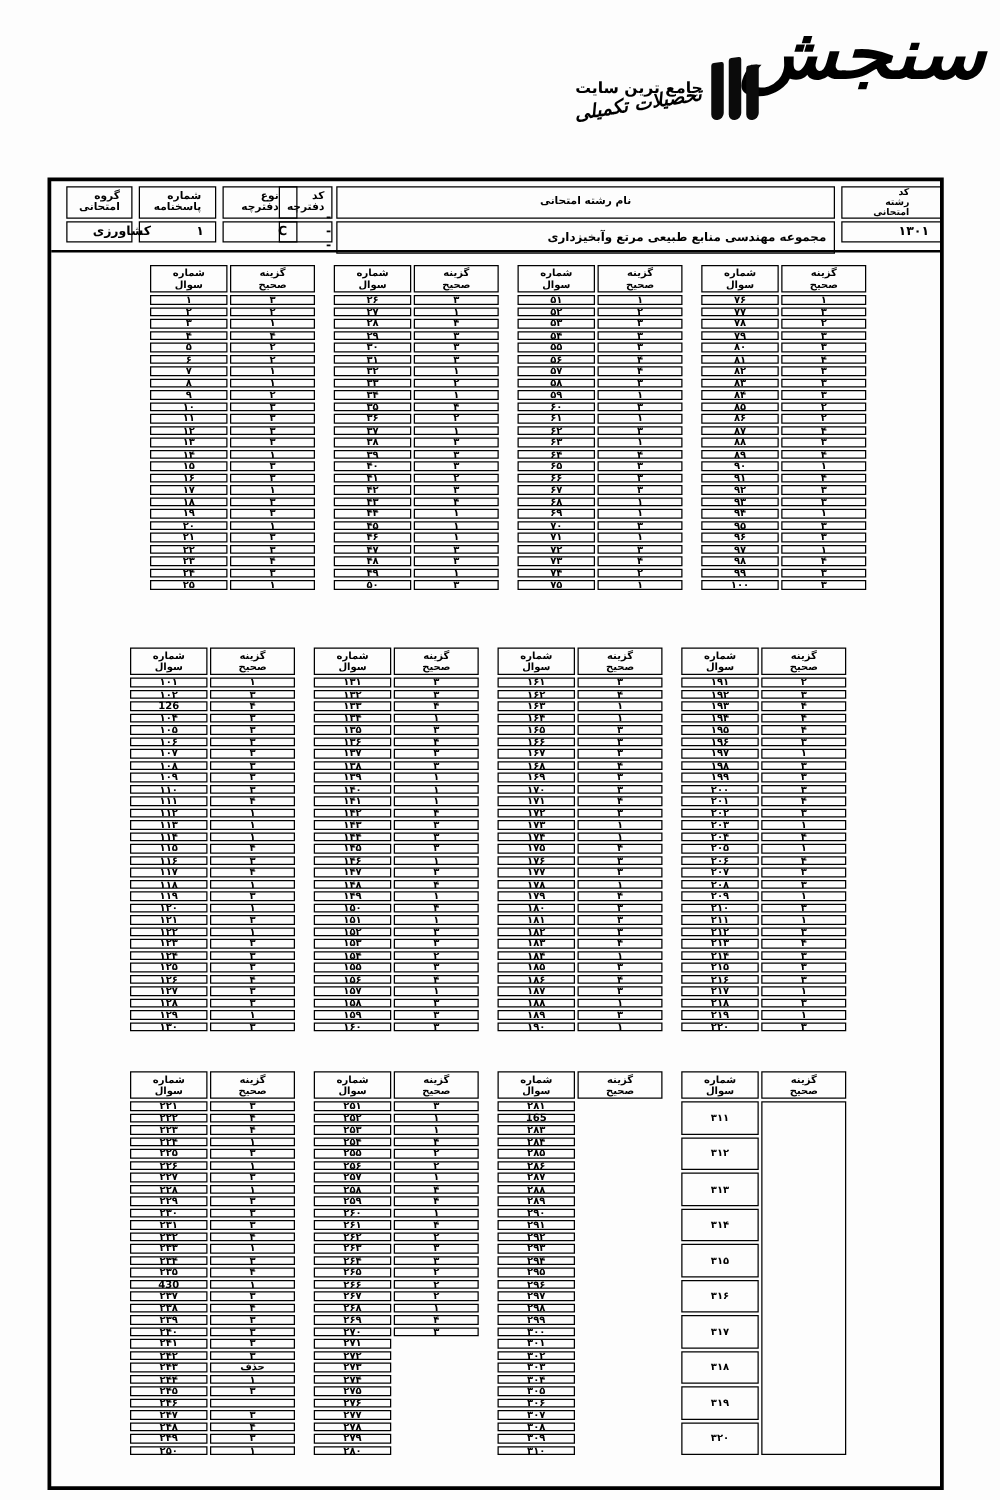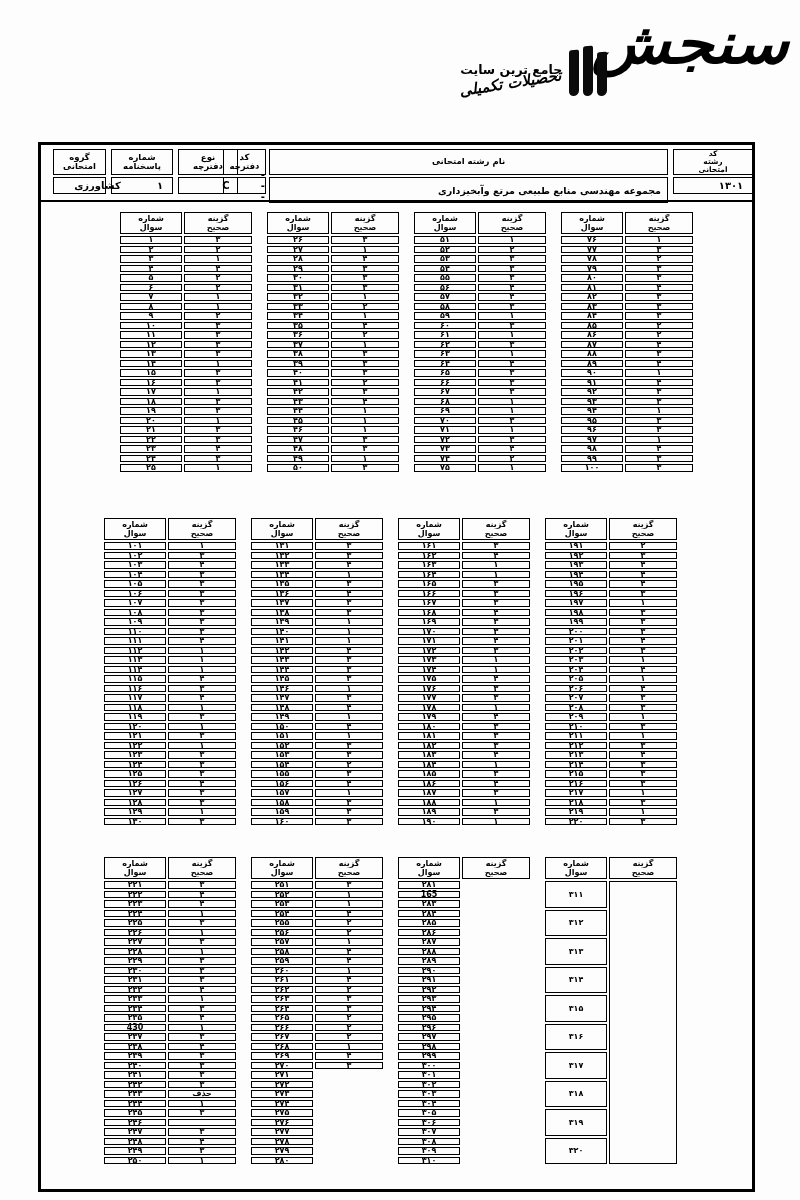--- a/index.html
+++ b/index.html
@@ -20,21 +20,21 @@
   .logo .tag{display:flex;flex-direction:column;direction:rtl;margin-top:48px;gap:4px;align-items:center;}
   .logo .tag-main{font-size:12.5px;font-weight:bold;white-space:nowrap;letter-spacing:-0.5px;}
   .logo .tag-script{font-size:15px;font-weight:bold;font-style:italic;white-space:nowrap;
                     transform:rotate(-9deg) translateY(-7px);}
   
   .frame{position:absolute;left:38px;top:142px;width:711px;height:1044px;border:3px solid #000;}
   
   .exam-header{position:absolute;top:4px;left:0;width:100%;height:50px;}
   .hcol{position:absolute;top:0;}
   .hlabel{border:1.6px solid #000;height:26px;display:flex;align-items:center;justify-content:center;
-          font-weight:bold;font-size:8.5px;line-height:1.1;white-space:pre-line;text-align:center;
+          font-weight:bold;font-size:8.5px;line-height:1.1;white-space:pre-line;text-align:right;
           box-sizing:border-box;}
   .hvalue{border:1.6px solid #000;height:17px;margin-top:2px;display:flex;align-items:center;
           justify-content:center;font-weight:bold;font-size:10px;box-sizing:border-box;direction:rtl;padding-left:36px;}
   .hcol.small .hlabel{font-size:7.5px;line-height:1.05;}
   .hcol.wide .hvalue{justify-content:flex-start;padding:12px 6px;font-size:9.5px;}
   .header-sep{position:absolute;top:55px;left:0;width:100%;border-top:2.5px solid #000;}
   
   .block{position:absolute;display:flex;direction:ltr;gap:11px;}
   table.pair{border-collapse:separate;border-spacing:2px;table-layout:fixed;direction:ltr;}
   table.pair col.cq{width:62px;}
@@ -580,21 +580,21 @@
           <tbody>
             <tr>
               <td>۱۰۱</td>
               <td>۱</td>
             </tr>
             <tr>
               <td>۱۰۲</td>
               <td>۳</td>
             </tr>
             <tr>
-              <td>۱۰۳</td>
+              <td>126</td>
               <td>۴</td>
             </tr>
             <tr>
               <td>۱۰۴</td>
               <td>۳</td>
             </tr>
             <tr>
               <td>۱۰۵</td>
               <td>۳</td>
             </tr>

